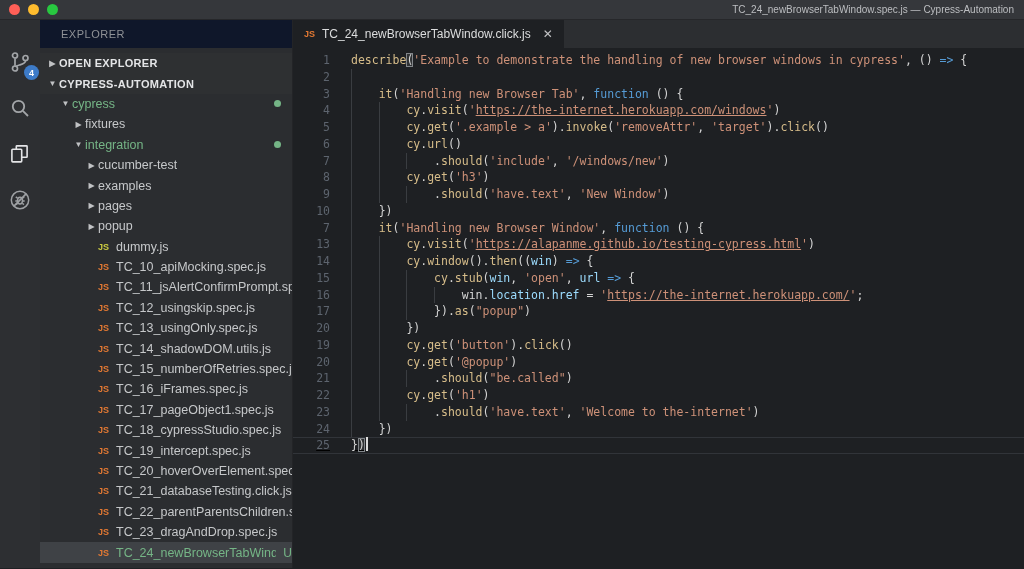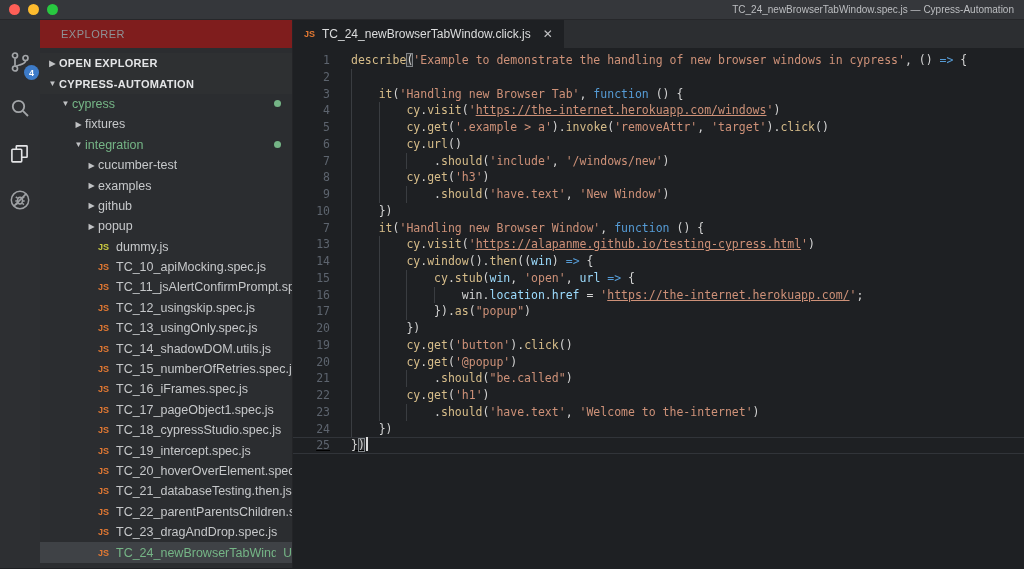--- a/index.html
+++ b/index.html
@@ -14,21 +14,21 @@
 
   .main { display:flex; height:548px; }
 
   
   .abar { width:40px; background:#2d2f32; display:flex; flex-direction:column; align-items:center; padding-top:30px; gap:22px; flex:none; }
   .aicon { position:relative; width:24px; height:24px; display:flex; align-items:center; justify-content:center; cursor:pointer; }
   .abadge { position:absolute; right:-7px; bottom:-6px; width:15px; height:15px; border-radius:50%; background:#3d7bc8; color:#fff; font-size:9px; font-weight:bold; display:flex; align-items:center; justify-content:center; }
 
   
   .sidebar { width:253px; background:#2b2d30; display:flex; flex-direction:column; flex:none; border-right:1px solid #232427; }
-  .expl-head { height:28px; background:#7f1d1d; display:flex; align-items:center; padding-left:21px; font-size:11px; color:#8f9296; letter-spacing:.5px; flex:none; }
+  .expl-head { height:28px; background:#0f172a; display:flex; align-items:center; padding-left:21px; font-size:11px; color:#8f9296; letter-spacing:.5px; flex:none; }
   .tree { padding-top:5px; flex:1; overflow:hidden; }
   .trow { height:20.4px; display:flex; align-items:center; font-size:12.5px; color:#c6c8ca; white-space:nowrap; cursor:pointer; }
   .trow.sec { font-weight:bold; font-size:11px; color:#e4e5e7; background:#2e3032; letter-spacing:.3px; }
   .trow.sel { background:#3f4246; }
   .trow .chev { width:13px; text-align:center; font-size:8px; color:#c0c2c4; flex:none; }
   .trow .fsp { width:13px; flex:none; }
   .trow .jsic { width:18px; font-size:9px; font-weight:bold; flex:none; font-family:"Liberation Sans",sans-serif; }
   .trow .lbl { overflow:hidden; }
   .trow .lbl.green { color:#75b586; }
   .trow .dot { width:7px; height:7px; border-radius:50%; background:#75b586; margin-left:auto; margin-right:11px; flex:none; }
@@ -125,21 +125,21 @@
         <div class="trow" style="padding-left: 45px;">
           <span class="chev">▶</span>
           <span class="lbl">cucumber-test</span>
         </div>
         <div class="trow" style="padding-left: 45px;">
           <span class="chev">▶</span>
           <span class="lbl">examples</span>
         </div>
         <div class="trow" style="padding-left: 45px;">
           <span class="chev">▶</span>
-          <span class="lbl">github</span>
+          <span class="lbl">pages</span>
         </div>
         <div class="trow" style="padding-left: 45px;">
           <span class="chev">▶</span>
           <span class="lbl">popup</span>
         </div>
         <div class="trow" style="padding-left: 45px;">
           <span class="fsp"></span>
           <span class="jsic" style="color: rgb(203, 203, 65);">JS</span>
           <span class="lbl">dummy.js</span>
         </div>
@@ -194,21 +194,21 @@
           <span class="lbl">TC_19_intercept.spec.js</span>
         </div>
         <div class="trow" style="padding-left: 45px;">
           <span class="fsp"></span>
           <span class="jsic" style="color: rgb(227, 121, 51);">JS</span>
           <span class="lbl">TC_20_hoverOverElement.spec.js</span>
         </div>
         <div class="trow" style="padding-left: 45px;">
           <span class="fsp"></span>
           <span class="jsic" style="color: rgb(227, 121, 51);">JS</span>
-          <span class="lbl">TC_21_databaseTesting.then.js</span>
+          <span class="lbl">TC_21_databaseTesting.click.js</span>
         </div>
         <div class="trow" style="padding-left: 45px;">
           <span class="fsp"></span>
           <span class="jsic" style="color: rgb(227, 121, 51);">JS</span>
           <span class="lbl">TC_22_parentParentsChildren.sp...</span>
         </div>
         <div class="trow" style="padding-left: 45px;">
           <span class="fsp"></span>
           <span class="jsic" style="color: rgb(227, 121, 51);">JS</span>
           <span class="lbl">TC_23_dragAndDrop.spec.js</span>

